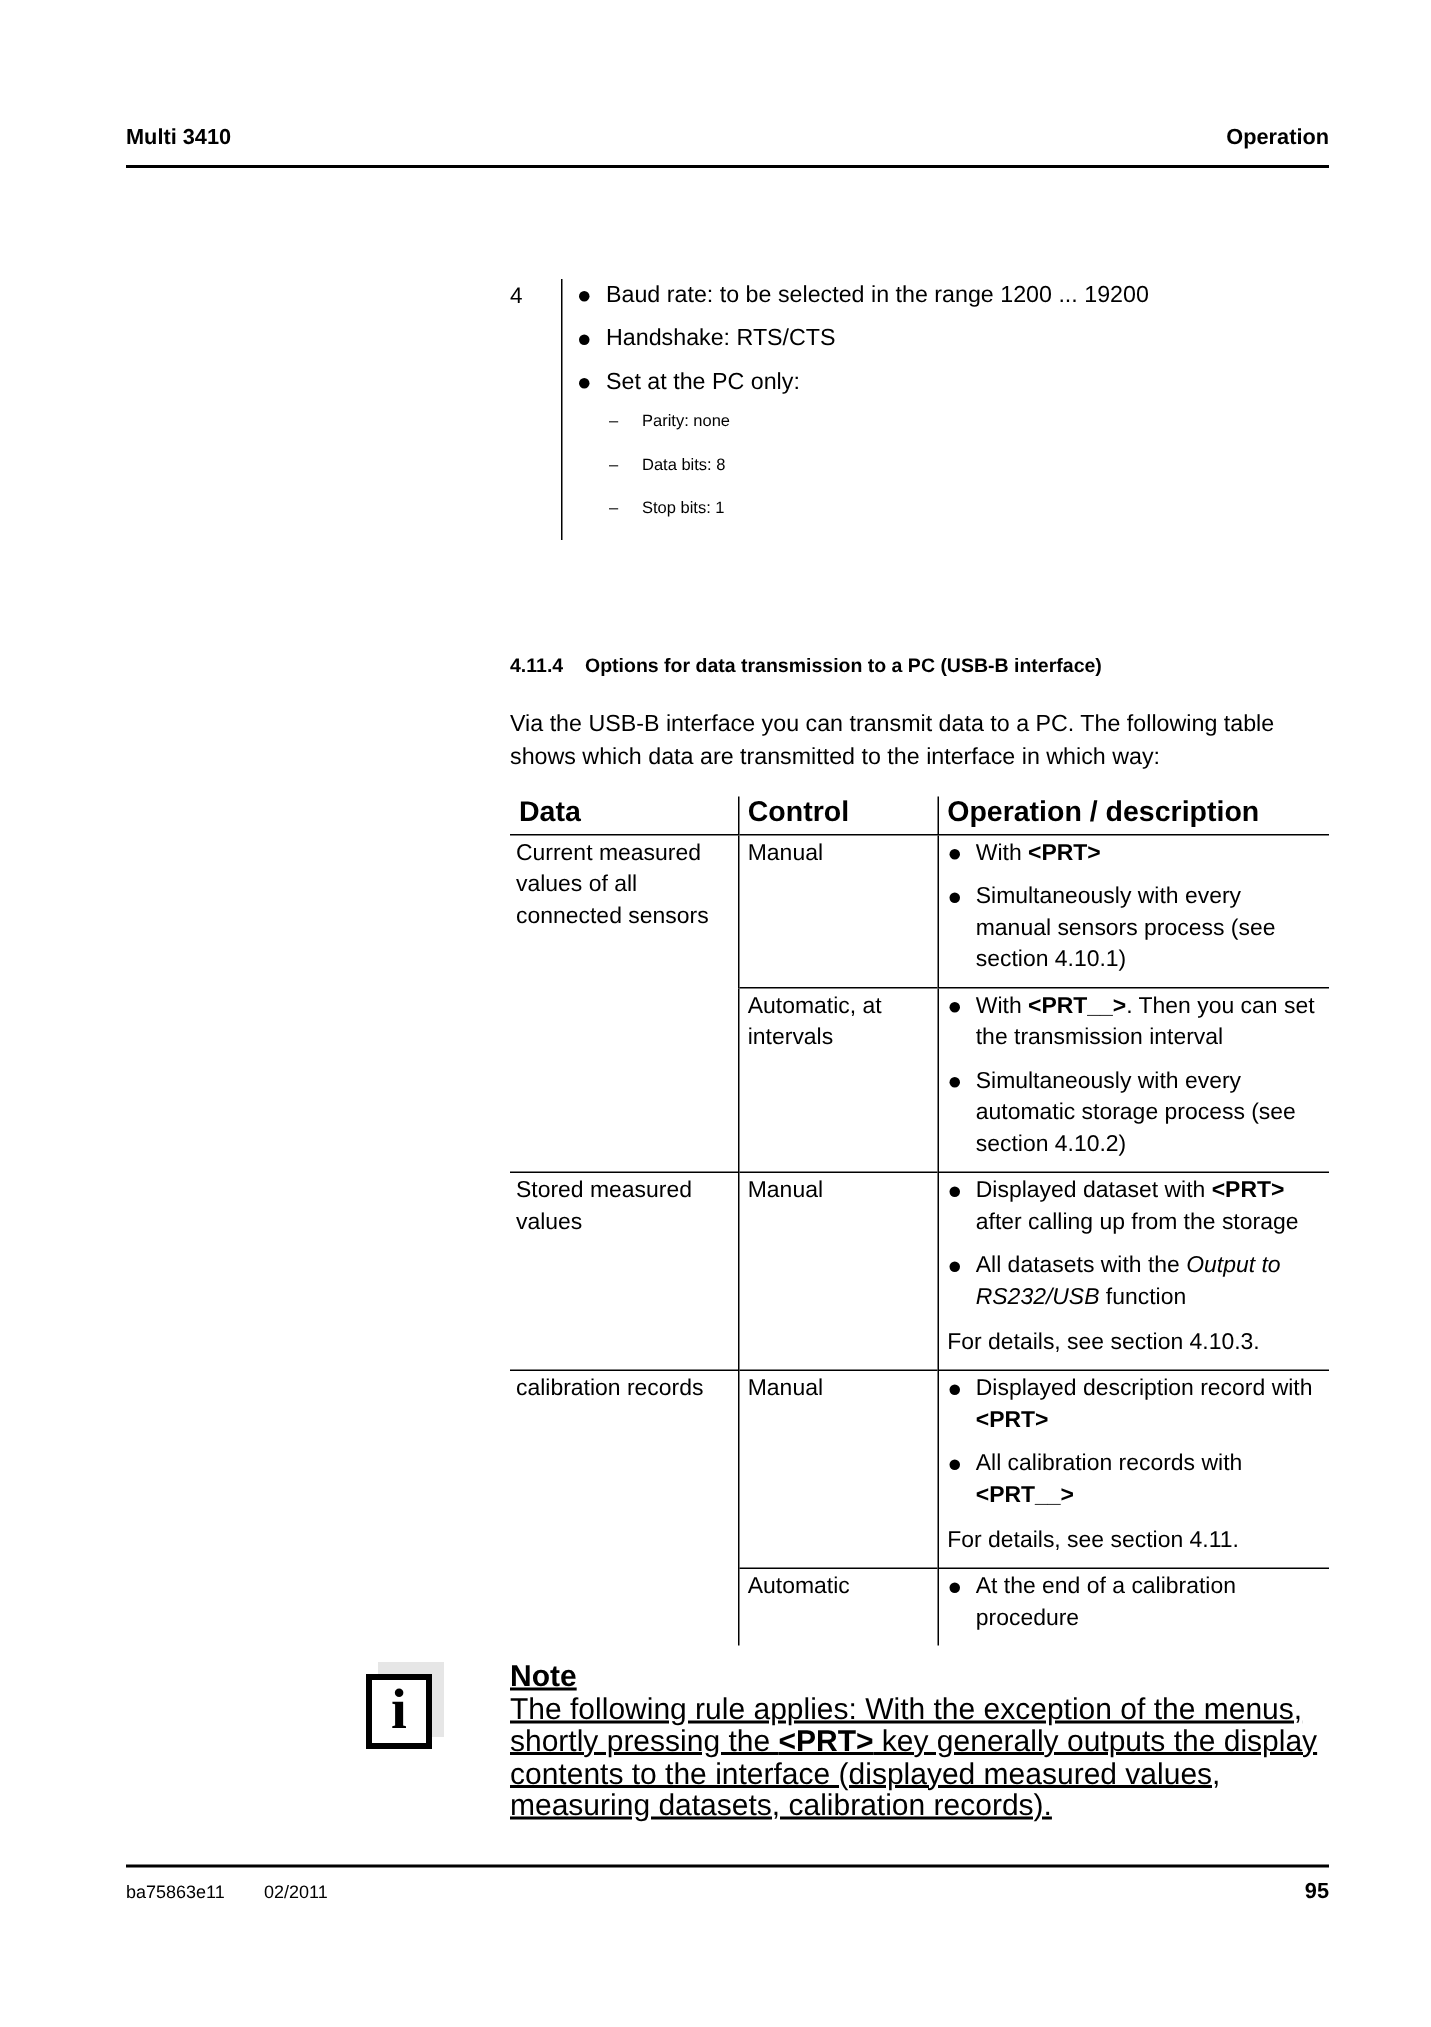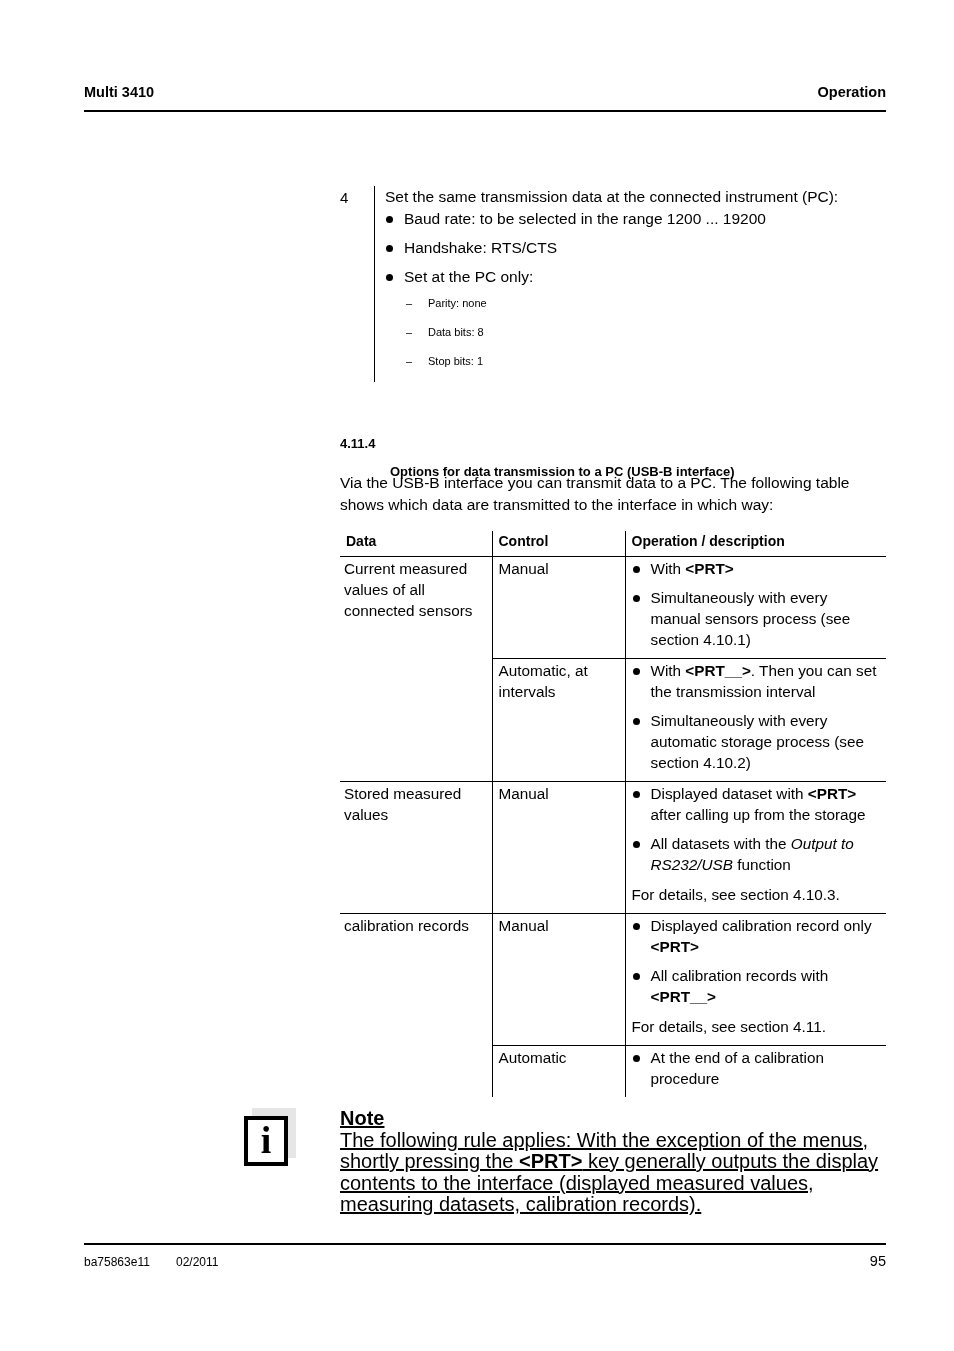--- a/index.html
+++ b/index.html
@@ -122,21 +122,20 @@
     width: 548px;
     font-size: 13px;
     font-weight: bold;
     display: flex;
   }
   .section-number {
     flex: 0 0 50px;
   }
   .section-title {
     flex: 1 1 auto;
-    margin-top: 28px;
   }
 
   .intro-para {
     position: absolute;
     left: 340px;
     top: 472px;
     width: 552px;
     font-size: 15.5px;
     line-height: 21.5px;
   }
@@ -152,21 +151,21 @@
     line-height: 21px;
     table-layout: fixed;
   }
   .data-table col.c1 { width: 152px; }
   .data-table col.c2 { width: 133px; }
   .data-table col.c3 { width: 261px; }
 
   .data-table th {
     text-align: left;
     font-weight: bold;
-    font-size: 14px;
+    font-size: 19px;
     padding: 0 6px 4px 6px;
     border-bottom: 1.8px solid #000;
     vertical-align: bottom;
   }
   .data-table th.col-b,
   .data-table th.col-c,
   .data-table td.col-b,
   .data-table td.col-c {
     border-left: 1.3px solid #000;
   }
@@ -285,39 +284,38 @@
     top: 1253px;
     width: 802px;
     display: flex;
     align-items: baseline;
     font-size: 12px;
   }
   .footer-doc { width: 92px; }
   .footer-date { flex: 1 1 auto; }
   .footer-pageno {
     font-size: 14.5px;
-    font-weight: normal;
+    font-weight: bold;
   }
 </style>
 </head>
 <body>
 
 <div class="page">
 
   <div class="page-header">
     <span>Multi 3410</span>
     <span>Operation</span>
   </div>
   <div class="header-rule"></div>
 
   <div class="step-block">
     <div class="step-row">
       <div class="step-num">4</div>
       <div class="step-body">
-        <p class="step-lead">Set the same transmission data at the connected instrument (PC):</p>
         <ul class="bullets">
           <li>Baud rate: to be selected in the range 1200 ... 19200</li>
           <li>Handshake: RTS/CTS</li>
           <li>
             <span>Set at the PC only:</span>
             <ul class="dashes">
               <li>Parity: none</li>
               <li>Data bits: 8</li>
               <li>Stop bits: 1</li>
             </ul>
@@ -380,21 +378,21 @@
           </ul>
           <div class="cell-note">For details, see section 4.10.3.</div>
         </td>
       </tr>
 
       <tr class="rule-row">
         <td class="col-a" rowspan="2">calibration records</td>
         <td class="col-b">Manual</td>
         <td class="col-c">
           <ul class="cellbul">
-            <li><span>Displayed calibration record only </span><span class="key">&lt;PRT&gt;</span></li>
+            <li><span>Displayed description record with </span><span class="key">&lt;PRT&gt;</span></li>
             <li><span>All calibration records with </span><span class="key">&lt;PRT__&gt;</span></li>
           </ul>
           <div class="cell-note">For details, see section 4.11.</div>
         </td>
       </tr>
 
       <tr class="rule-row">
         <td class="col-b">Automatic</td>
         <td class="col-c">
           <ul class="cellbul">

